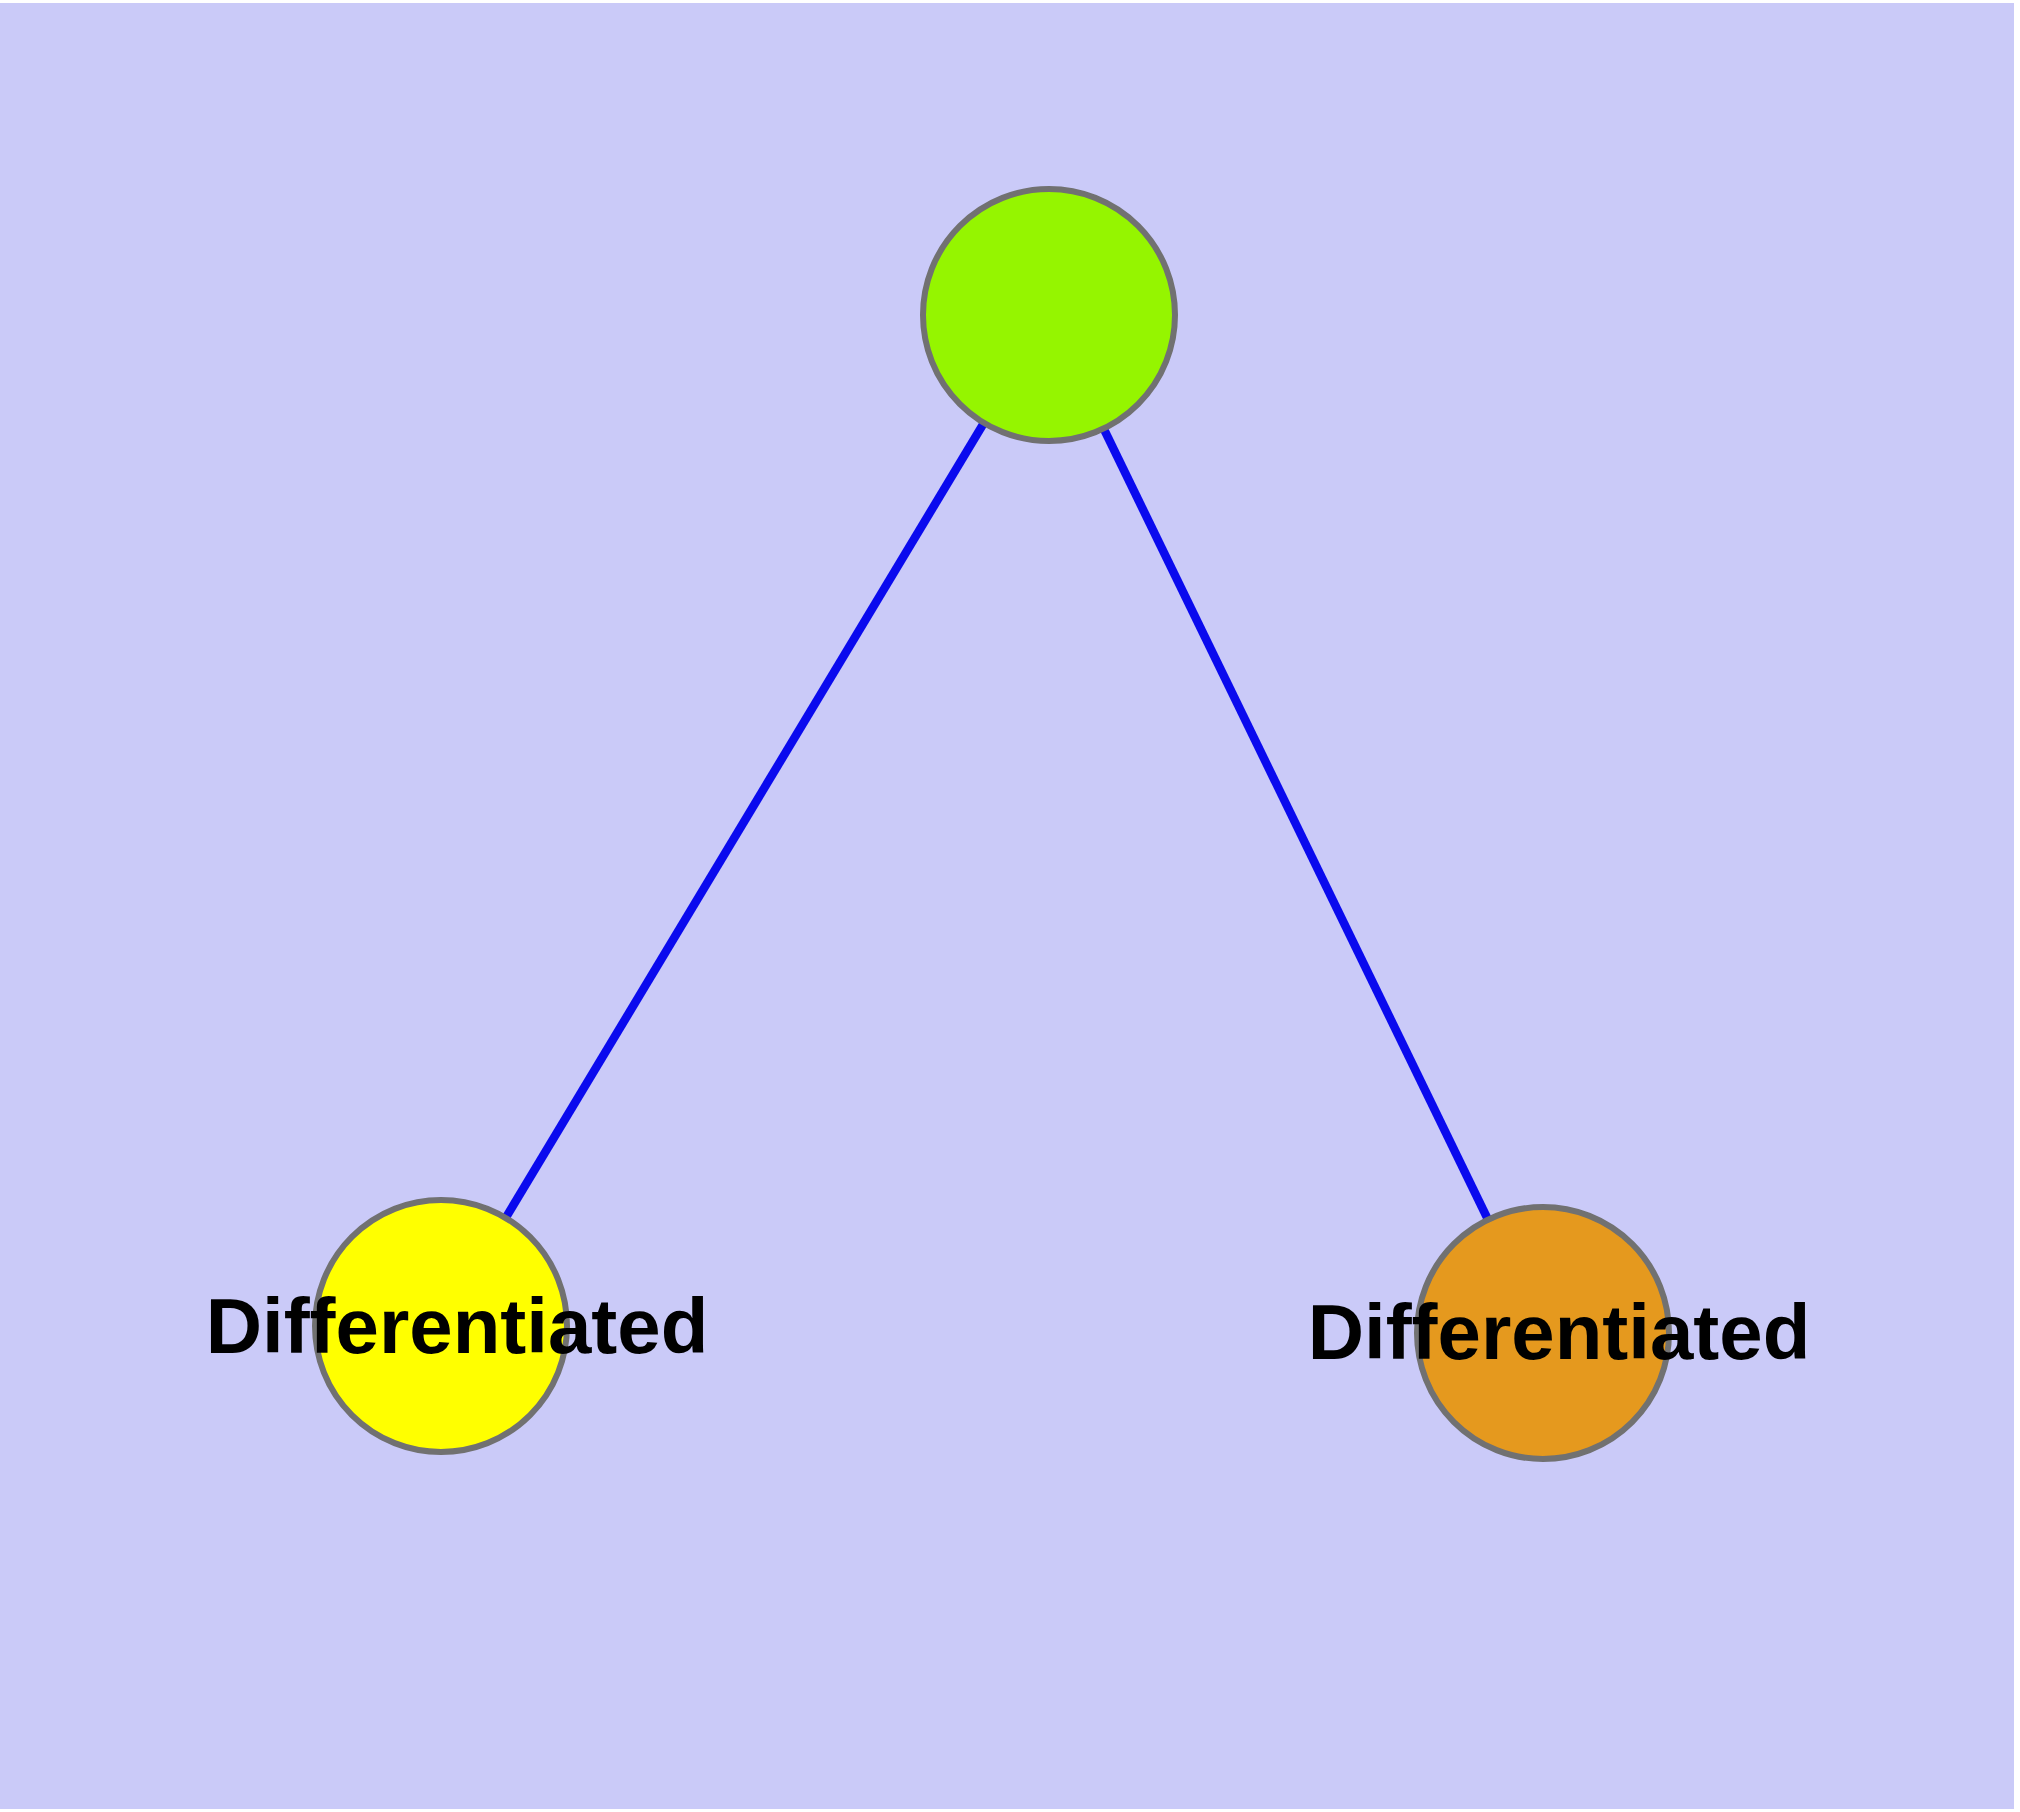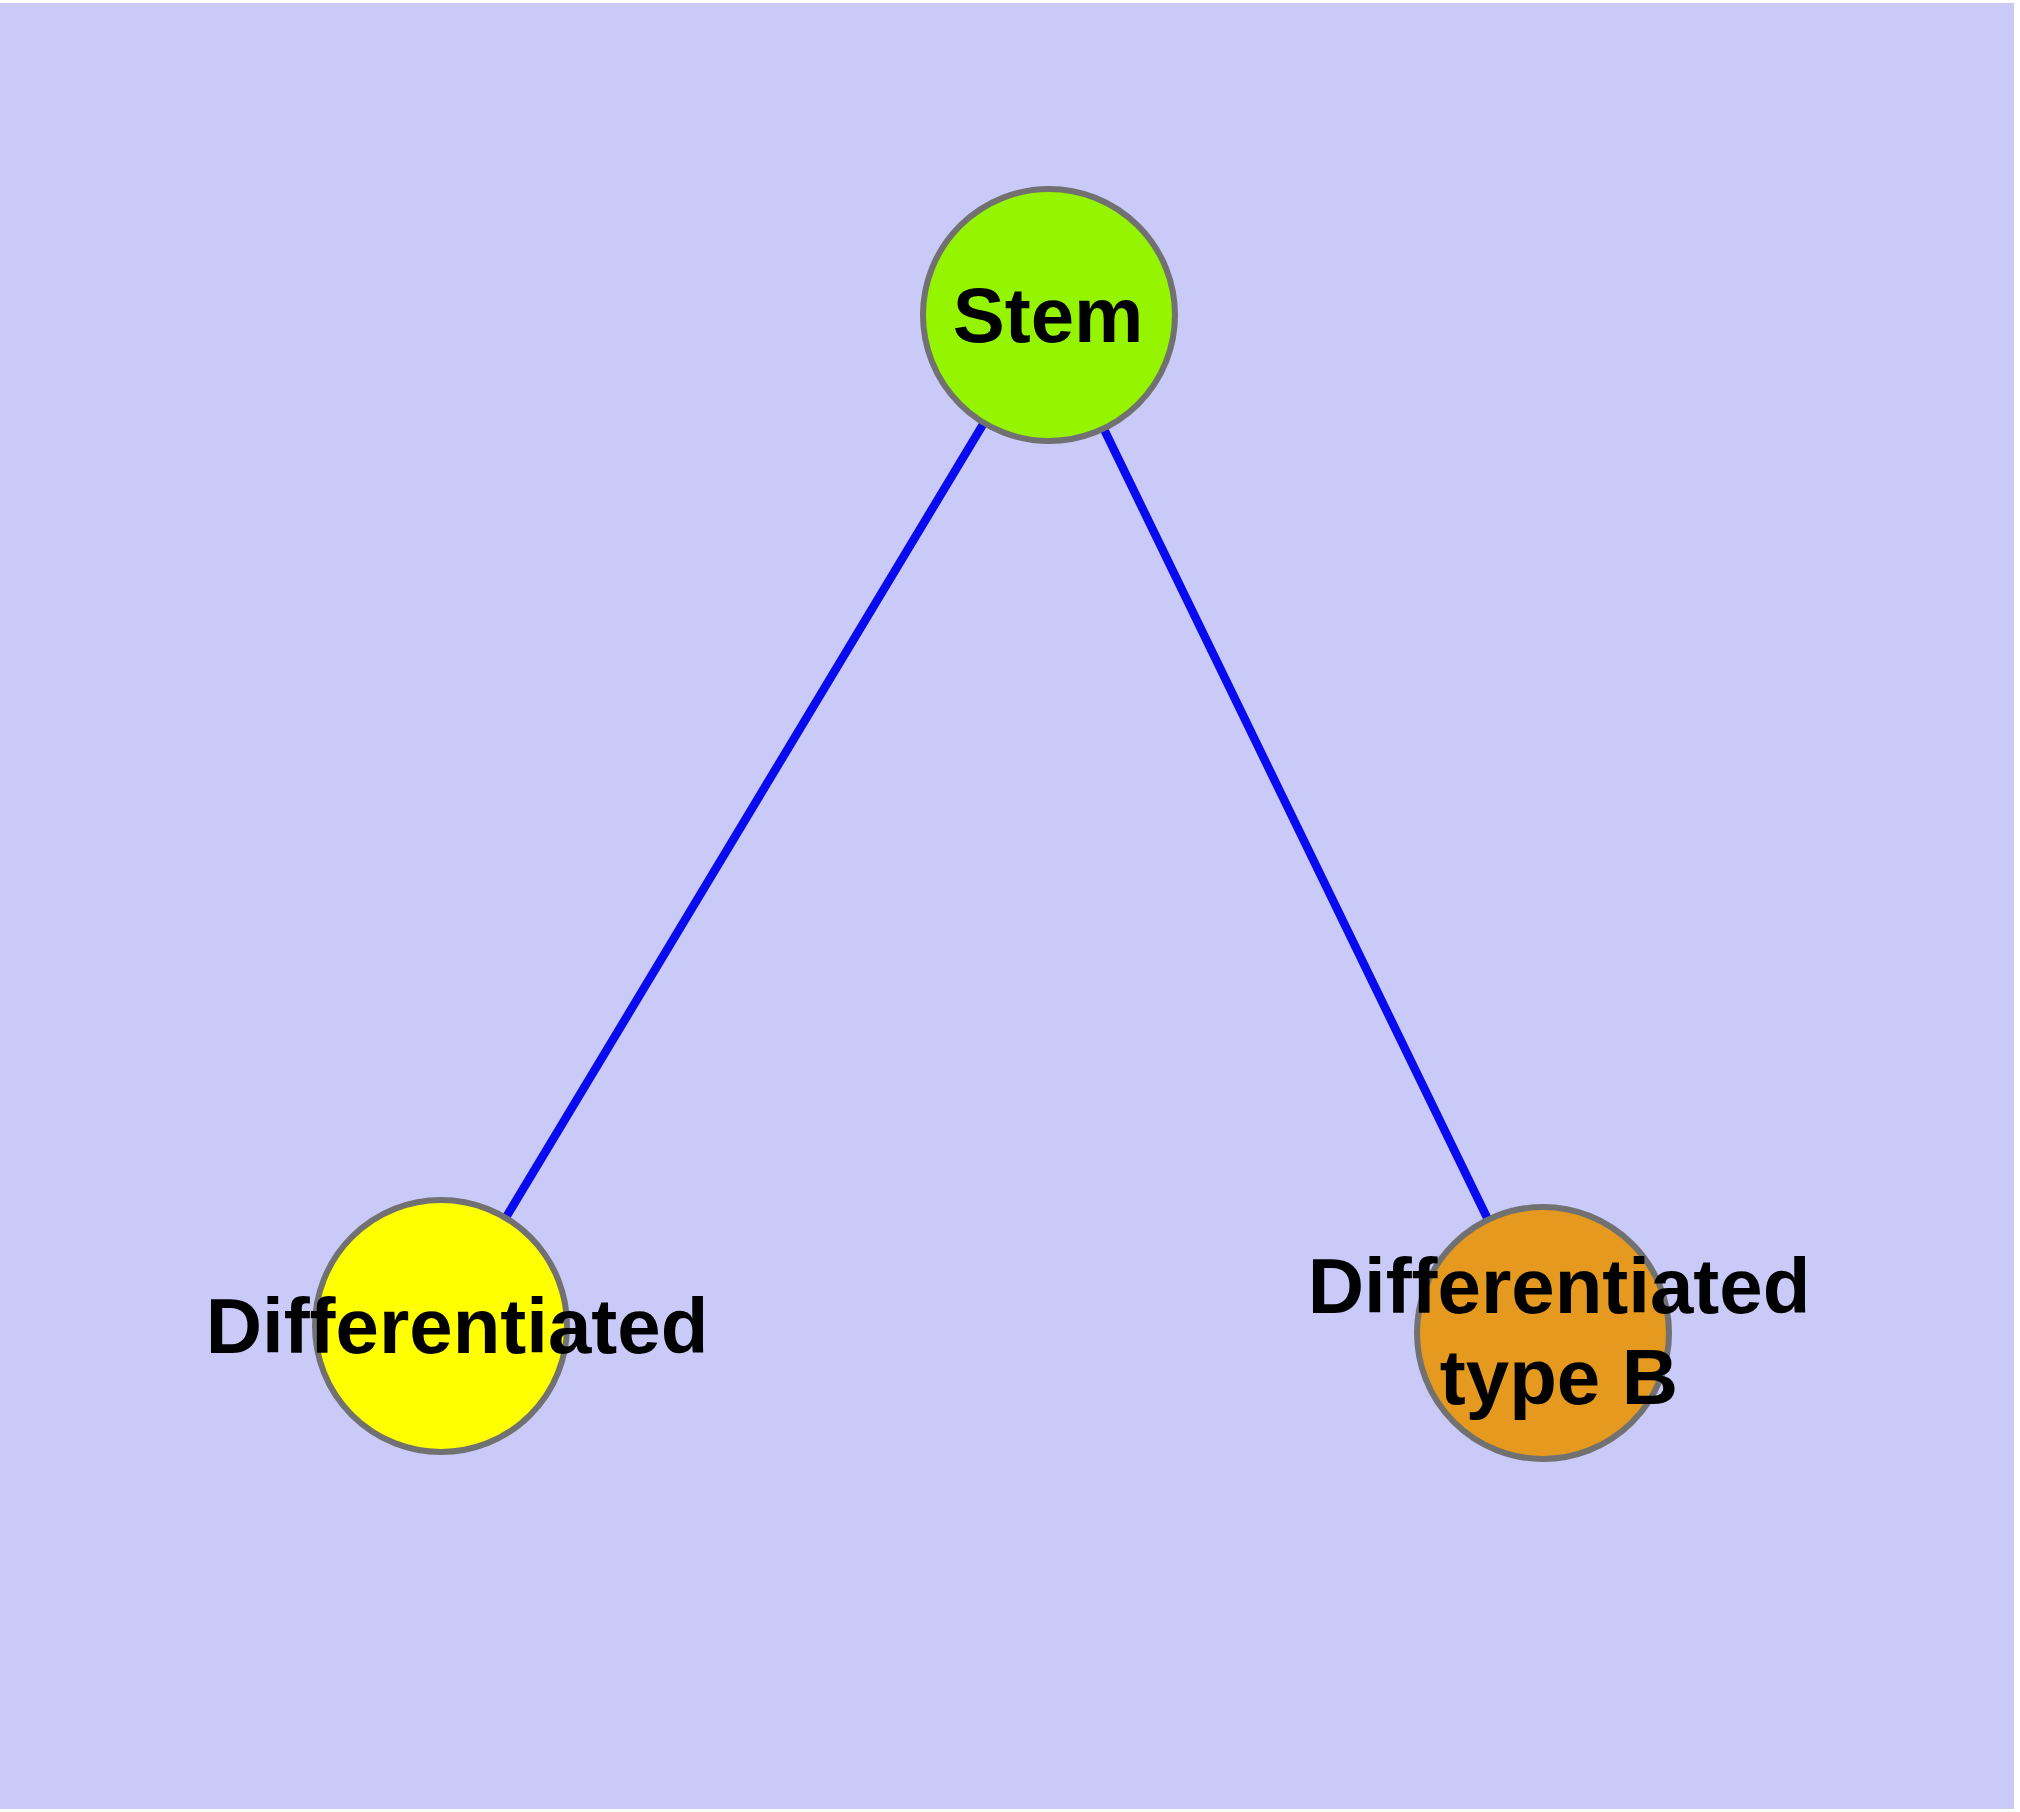--- a/index.html
+++ b/index.html
@@ -69,25 +69,23 @@
     <line x1="1237" y1="372" x2="520" y2="1564" stroke-width="10" style="stroke: rgb(10, 10, 238);"></line>
     <line x1="1237" y1="372" x2="1820" y2="1572" stroke-width="10" style="stroke: rgb(10, 10, 238);"></line>
   </svg>
 
   <div class="node-circle stem" style="background-color: rgb(149, 245, 0);"></div>
 
   <div class="node-circle type-a" style="background-color: rgb(255, 255, 0);"></div>
 
   <div class="node-circle type-b" style="background-color: rgb(229, 153, 30);"></div>
 
-  <div class="node-label stem">Stem</div>
 
   <div class="node-label type-a">
     <span>Differentiated</span>
   </div>
 
   <div class="node-label type-b">
     <span>Differentiated</span>
-    <span>type B</span>
   </div>
 
 </div>
 
 
 </body></html>

